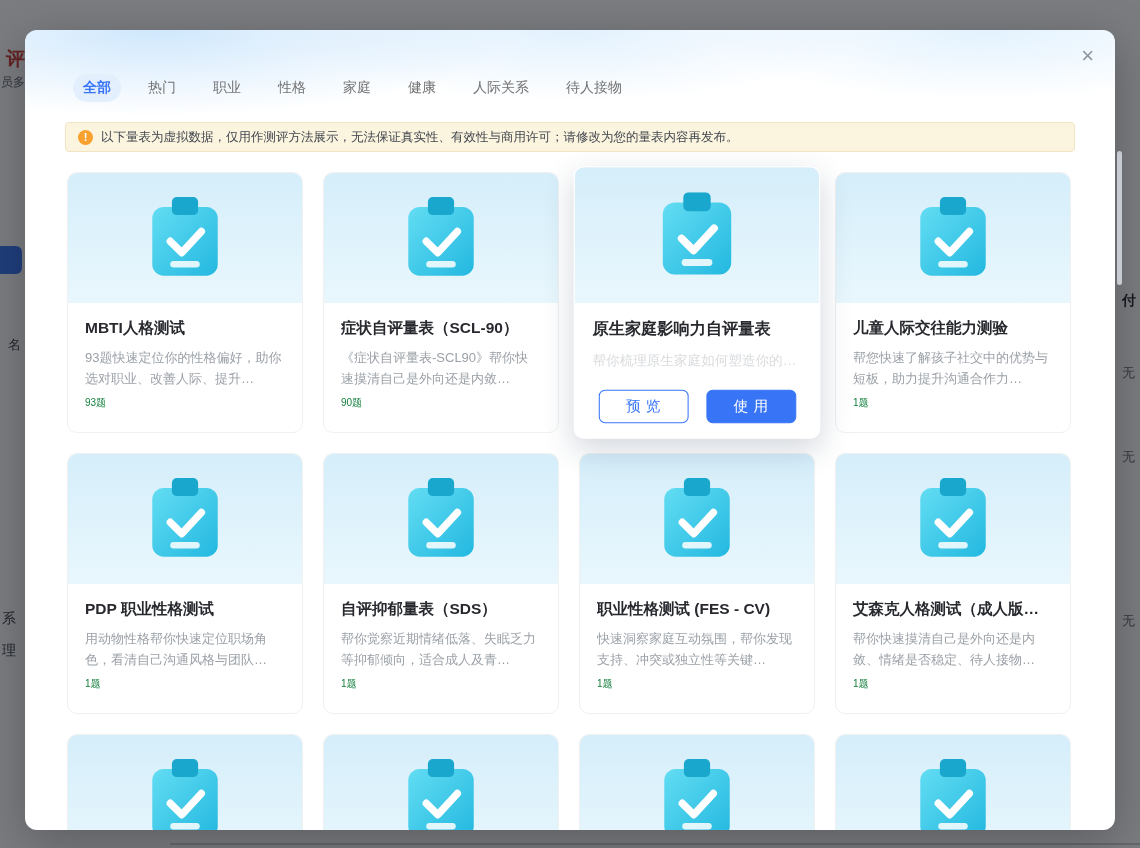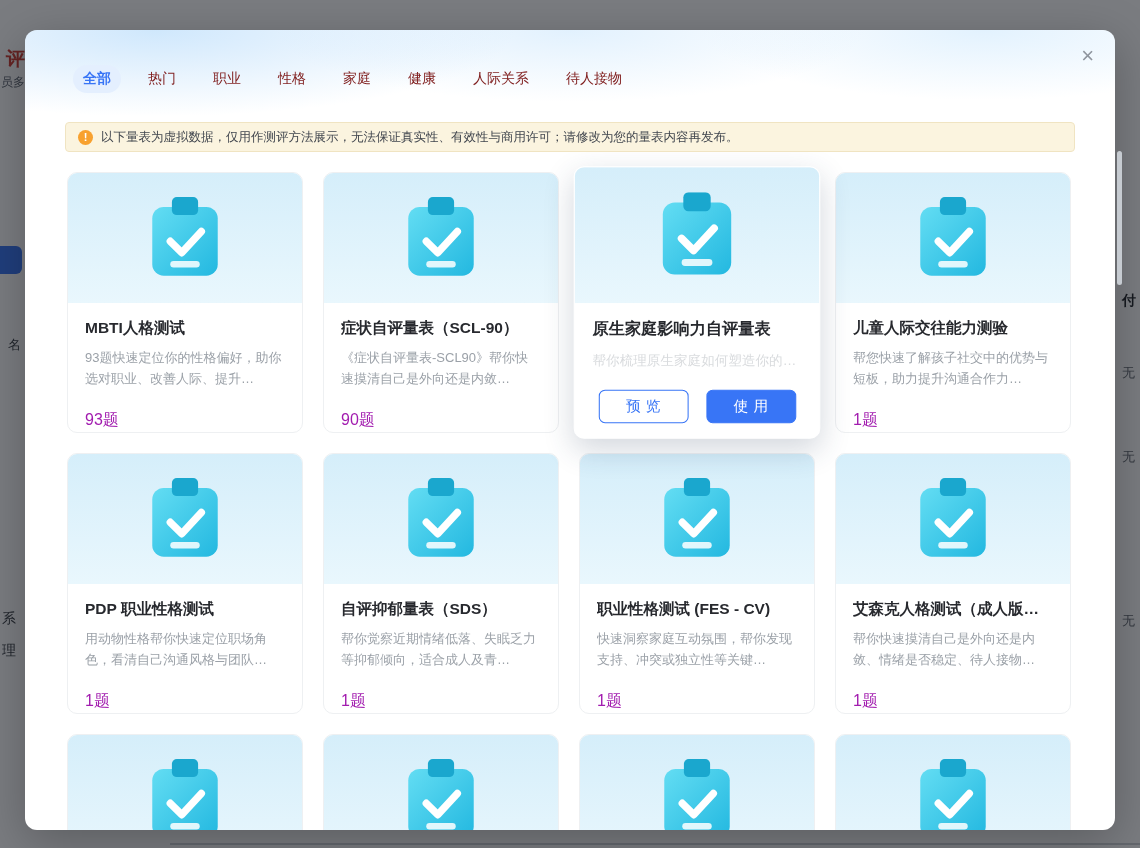--- a/index.html
+++ b/index.html
@@ -27,22 +27,22 @@
   .modal { position:absolute; left:25px; top:30px; width:1090px; height:800px; background:#fff;
            border-radius:12px; overflow:hidden; box-shadow:0 12px 48px rgba(0,0,0,.25); }
   .modal-deco { position:absolute; top:0; left:0; right:0; height:120px; pointer-events:none;
     background:
       radial-gradient(55% 120% at 12% 0%, rgba(168,212,250,.55), rgba(255,255,255,0) 60%),
       radial-gradient(45% 100% at 50% 0%, rgba(190,224,252,.45), rgba(255,255,255,0) 60%),
       radial-gradient(40% 90% at 88% 0%, rgba(198,229,253,.5), rgba(255,255,255,0) 65%); }
   .close-btn { position:absolute; top:7px; right:13px; z-index:6; border:none; background:transparent;
                font-size:22px; line-height:1; color:#8f959e; cursor:pointer; padding:8px; }
 
-  .tab-bar { position:absolute; left:48px; top:35px; display:flex; align-items:center; gap:17px; z-index:3; }
-  .tab { border:none; background:transparent; font-size:14px; color:#7f1d1d; padding:5px 10px;
+  .tab-bar { position:absolute; left:48px; top:44px; display:flex; align-items:center; gap:17px; z-index:3; }
+  .tab { border:none; background:transparent; font-size:14px; color:#737373; padding:5px 10px;
          border-radius:15px; cursor:pointer; font-family:inherit; white-space:nowrap; }
   .tab.active { color:#3875f6; background:#e4effe; font-weight:bold; }
 
   .notice { position:absolute; left:40px; top:92px; width:1010px; height:30px; z-index:3;
             display:flex; align-items:center; gap:8px; padding:0 12px;
             background:#fbf4df; border:1px solid #f0e4c2; border-radius:4px;
             font-size:12.5px; color:#41464e; }
   .warn-icon { width:15px; height:15px; flex:none; border-radius:50%; background:#f8a12f; color:#fff;
                font-size:11px; font-weight:bold; display:flex; align-items:center; justify-content:center; }
 
@@ -52,21 +52,21 @@
   .card { width:236px; height:261px; background:#fff; border:1px solid #eef0f2; border-radius:10px;
           overflow:hidden; cursor:pointer; position:relative; }
   .card-head { height:130px; background:linear-gradient(180deg,#d5eefa 0%,#e9f7fd 100%);
                display:flex; align-items:center; justify-content:center; }
   .card-body { padding:15px 17px 0; }
   .card-title { font-size:15.5px; font-weight:600; color:#27292e; white-space:nowrap;
                 overflow:hidden; text-overflow:ellipsis; }
   .card-desc { margin-top:9px; font-size:13px; color:#9ba1a8; line-height:1.6;
                display:-webkit-box; -webkit-line-clamp:2; -webkit-box-orient:vertical;
                overflow:hidden; max-height:42px; }
-  .card-count { margin-top:20px; font-size:16px; color:#a21caf; }
+  .card-count { margin-top:6px; font-size:10px; color:#15803d; }
 
   .card.hovered { transform:scale(1.045); box-shadow:0 10px 28px rgba(40,60,90,.2);
                   border-color:#fff; z-index:4; }
   .card.hovered .card-desc { opacity:.38; }
   .card-actions { position:absolute; left:0; right:0; bottom:14px; display:flex;
                   justify-content:center; gap:17px; padding-top:10px;
                   background:linear-gradient(180deg, rgba(255,255,255,0), #fff 55%); }
   .btn { height:32px; width:86px; border-radius:6px; font-size:14px; letter-spacing:5px;
          text-indent:5px; cursor:pointer; font-family:inherit;
          display:flex; align-items:center; justify-content:center; }

